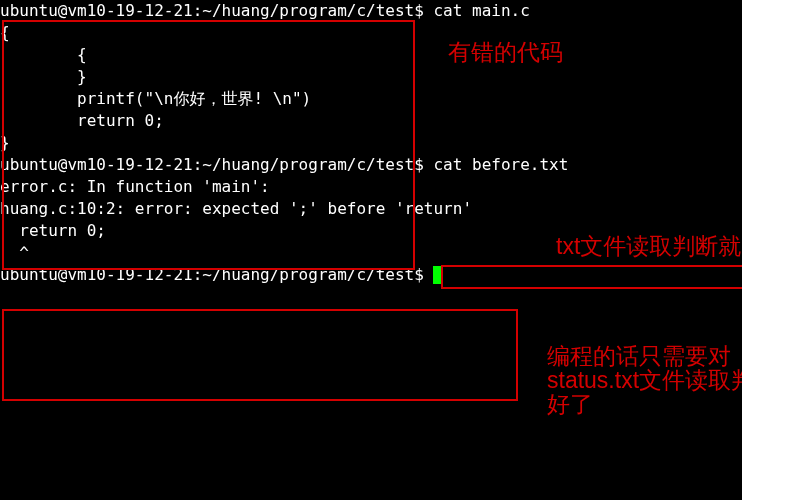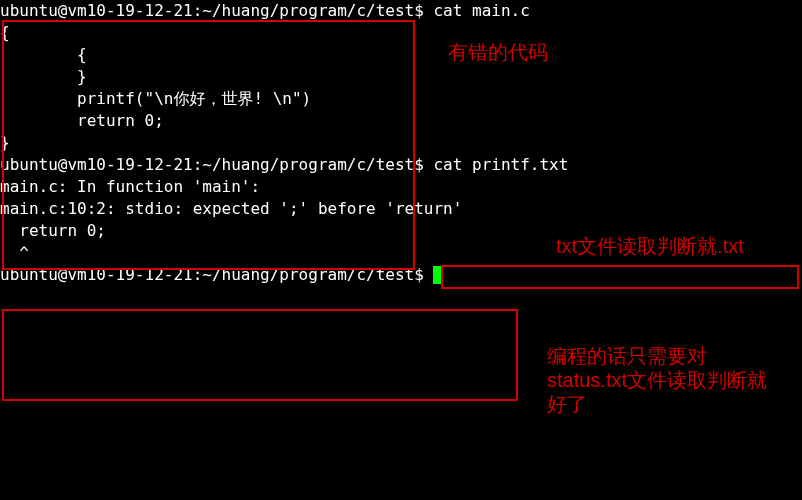--- a/index.html
+++ b/index.html
@@ -1,52 +1,52 @@
 <!DOCTYPE html>
 <html><head>
 <meta charset="utf-8">
 <style>
   html,body{margin:0;padding:0;background:#fff;}
   .terminal{
-    width:802px;height:500px;
+    width:742px;height:500px;
     background:#000;color:#fff;
     font-family:"DejaVu Sans Mono","Consolas",monospace;
     font-size:16px;line-height:22px;
     position:relative;overflow:hidden;
   }
   .line{white-space:pre;}
   .prompt{color:#ffffff;}
   .cmd{color:#ffffff;}
   .cursor{display:inline-block;width:10px;height:18px;background:#00ff00;vertical-align:text-bottom;}
   
   .box{position:absolute;border:2px solid #d40000;box-sizing:border-box;}
   
-  .label{position:absolute;color:#d40000;font-family:"Microsoft YaHei","SimSun",sans-serif;font-size:20px;line-height:24px;white-space:nowrap;}
+  .label{position:absolute;color:#d40000;font-family:"Microsoft YaHei","SimSun",sans-serif;font-size:23px;line-height:24px;white-space:nowrap;}
 </style>
 </head>
 <body>
 
 <div class="terminal">
 
   <div class="line"><span class="prompt">ubuntu@vm10-19-12-21:~/huang/program/c/test$ </span><span class="cmd">cat main.c</span></div>
 
   <div class="line"></div>
   <div class="line">{</div>
   <div class="line">        {</div>
   <div class="line"></div>
   <div class="line">        }</div>
   <div class="line">        printf("\n你好，世界! \n")</div>
   <div class="line">        return 0;</div>
   <div class="line">}</div>
 
 
-  <div class="line"><span class="prompt">ubuntu@vm10-19-12-21:~/huang/program/c/test$ </span><span class="cmd">cat printf.txt</span></div>
+  <div class="line"><span class="prompt">ubuntu@vm10-19-12-21:~/huang/program/c/test$ </span><span class="cmd">cat before.txt</span></div>
 
-  <div class="line">main.c: In function 'main':</div>
-  <div class="line">main.c:10:2: stdio: expected ';' before 'return'</div>
+  <div class="line">error.c: In function 'main':</div>
+  <div class="line">huang.c:10:2: error: expected ';' before 'return'</div>
   <div class="line">  return 0;</div>
   <div class="line">  ^</div>
 
   <div class="line"><span class="prompt">ubuntu@vm10-19-12-21:~/huang/program/c/test$ </span><span class="cmd"></span><span class="cursor"></span></div>
 
   <div class="box" style="left:2px;top:20px;width:413px;height:250px;"></div>
   <div class="box" style="left:441px;top:265px;width:358px;height:24px;"></div>
   <div class="box" style="left:2px;top:309px;width:516px;height:92px;"></div>
 
   <div class="label" style="left:448px;top:40px;">有错的代码</div>

